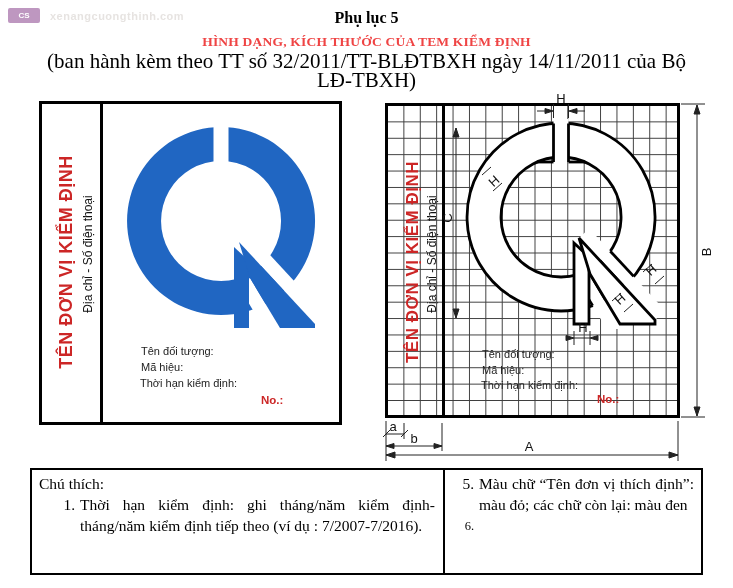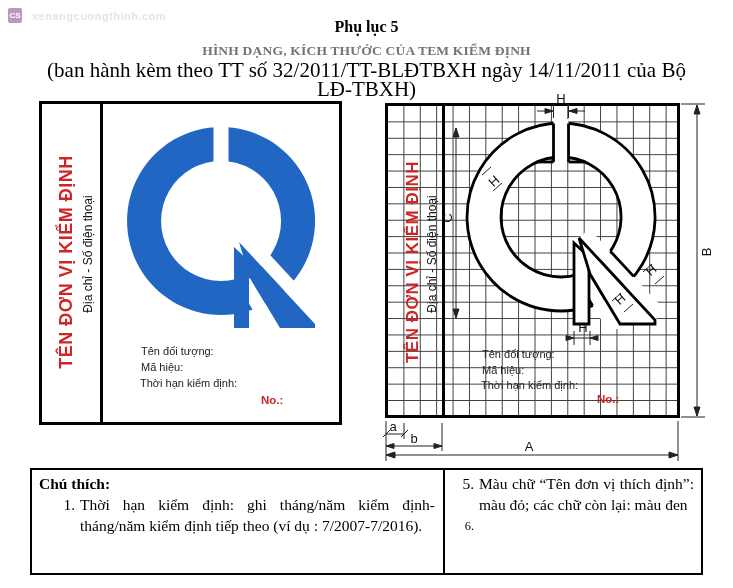--- a/index.html
+++ b/index.html
@@ -1,26 +1,26 @@
 <!DOCTYPE html>
 <html><head>
 <meta charset="utf-8">
 <style>
   html,body{margin:0;padding:0;}
   body{width:733px;height:588px;position:relative;background:#fff;overflow:hidden;
        font-family:"Liberation Serif",serif;color:#000;}
   .abs{position:absolute;}
   
   .hdr{left:0;top:0;width:733px;text-align:center;}
-  .appendix{font-size:16px;font-weight:bold;margin-top:18px;}
-  .doc-title{font-size:13.5px;font-weight:bold;color:#737373;margin-top:7px;letter-spacing:.2px;}
+  .appendix{font-size:16px;font-weight:bold;margin-top:9px;}
+  .doc-title{font-size:13.5px;font-weight:bold;color:#ef4444;margin-top:7px;letter-spacing:.2px;}
   .doc-sub{font-size:21px;margin:2px auto 0;width:660px;line-height:19px;}
   
   .wm{left:8px;top:8px;display:flex;align-items:center;opacity:.45;}
-  .wm-badge{width:14px;height:15px;background:#701a75;color:#fff;font:bold 8px "Liberation Sans",sans-serif;
+  .wm-badge{width:32px;height:15px;background:#701a75;color:#fff;font:bold 8px "Liberation Sans",sans-serif;
             display:flex;align-items:center;justify-content:center;border-radius:2px;}
   .wm-text{color:#c9c2bd;font:bold 11px "Liberation Sans",sans-serif;margin-left:10px;letter-spacing:.5px;}
   
   .stamp{border:3px solid #000;background:#fff;}
   .stamp-left{left:39px;top:101px;width:297px;height:318px;}
   .stamp-right{left:385px;top:103px;width:289px;height:309px;
      background-image:linear-gradient(to right,#3c3c3c 1px,transparent 1px),
                       linear-gradient(to bottom,#3c3c3c 1px,transparent 1px);
      background-size:16.4px 16.4px;background-position:-1px -1px;}
   .divider{position:absolute;top:0;bottom:0;width:3px;background:#000;}
@@ -34,21 +34,21 @@
   .dim-label{position:absolute;font:13px "Liberation Sans",sans-serif;color:#111;
              transform:translate(-50%,-50%);}
   .dim-label.rot{transform:translate(-50%,-50%) rotate(-90deg);}
   .dim-label.rot45{transform:translate(-50%,-50%) rotate(-42deg);}
   
   .notes{left:30px;top:468px;width:669px;height:103px;border:2px solid #000;background:#fff;}
   .notes-div{left:411px;top:0;width:2px;height:100%;background:#000;position:absolute;}
   .cell{position:absolute;top:0;bottom:0;padding:3px 7px 0 7px;font-size:15.5px;line-height:21px;}
   .cell-l{left:0;width:396px;}
   .cell-r{left:413px;right:0;}
-  .note-head{font-weight:bold;}
+  .note-head{font-weight:normal;}
   .note-item{display:flex;}
   .note-item .num{width:22px;flex:none;text-align:right;padding-right:5px;}
   .note-item .txt{flex:1;text-align:justify;}
   .cell-l .note-item{padding-left:14px;}
   .note-item.small{font-size:12.5px;line-height:17px;margin-top:3px;}
 </style>
 </head>
 <body>
 
 <div class="abs wm">

